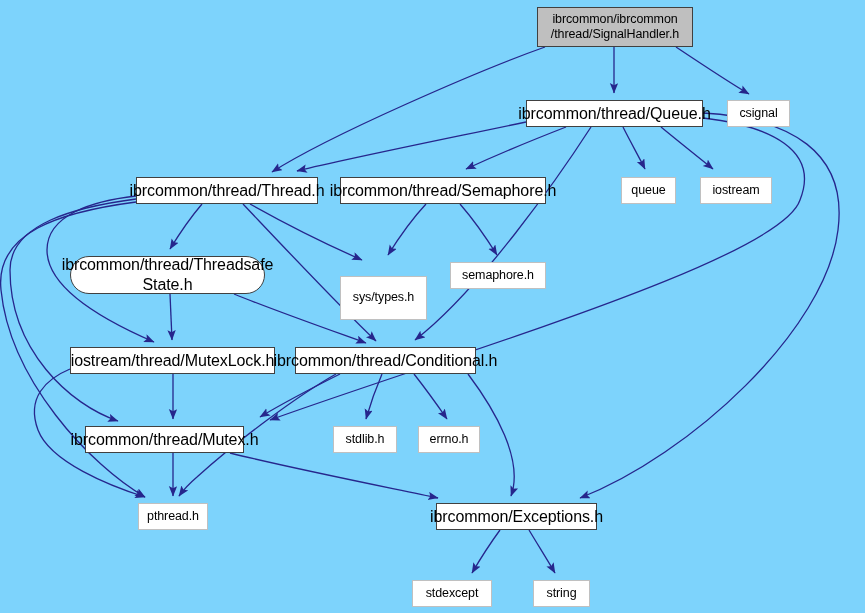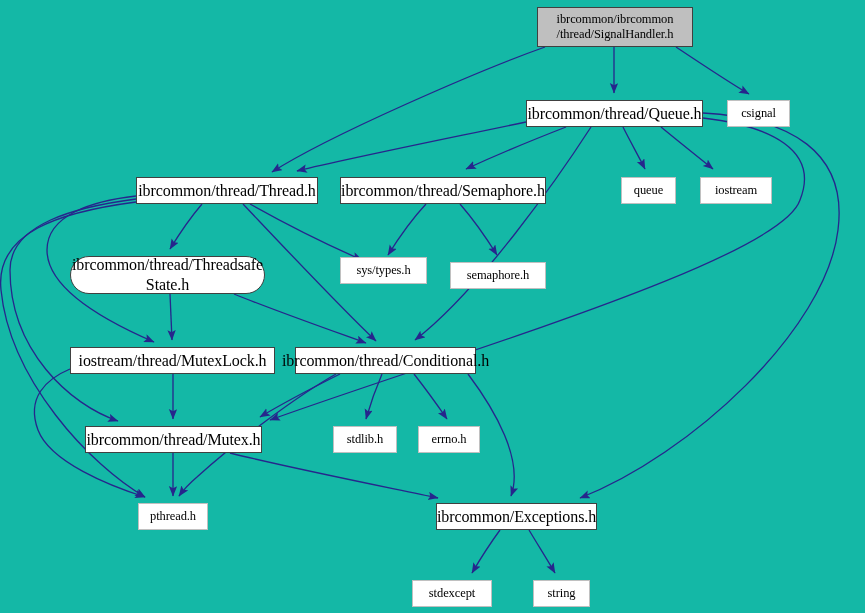--- a/index.html
+++ b/index.html
@@ -4,22 +4,22 @@
 <style>
   html, body {
     margin: 0;
     padding: 0;
     background: #ffffff;
   }
   #graph {
     position: relative;
     width: 865px;
     height: 613px;
-    background: #14b8a6;
-    font-family: Liberation Serif, serif;
+    background: #7dd3fc;
+    font-family: Liberation Sans, sans-serif;
     overflow: hidden;
   }
   #edges {
     position: absolute;
     left: 0;
     top: 0;
     width: 865px;
     height: 613px;
     pointer-events: none;
   }
@@ -98,25 +98,25 @@
       <div class="node root" style="left: 537px; top: 7px; width: 156px; height: 40px;">ibrcommon/ibrcommon
 /thread/SignalHandler.h</div>
       <div class="node hdr" style="left: 526px; top: 100px; width: 177px; height: 27px;">ibrcommon/thread/Queue.h</div>
       <div class="node sys" style="left: 727px; top: 100px; width: 63px; height: 27px;">csignal</div>
       <div class="node hdr" style="left: 136px; top: 177px; width: 182px; height: 27px;">ibrcommon/thread/Thread.h</div>
       <div class="node hdr" style="left: 340px; top: 177px; width: 206px; height: 27px;">ibrcommon/thread/Semaphore.h</div>
       <div class="node sys" style="left: 621px; top: 177px; width: 55px; height: 27px;">queue</div>
       <div class="node sys" style="left: 700px; top: 177px; width: 72px; height: 27px;">iostream</div>
       <div class="node hdr" style="left: 70px; top: 256px; width: 195px; height: 38px; border-radius: 19px;">ibrcommon/thread/Threadsafe
 State.h</div>
-      <div class="node sys" style="left: 340px; top: 257px; width: 87px; height: 27px;">sys/types.h</div>
+      <div class="node sys" style="left: 340px; top: 276px; width: 87px; height: 44px;">sys/types.h</div>
       <div class="node sys" style="left: 450px; top: 262px; width: 96px; height: 27px;">semaphore.h</div>
       <div class="node hdr" style="left: 70px; top: 347px; width: 205px; height: 27px;">iostream/thread/MutexLock.h</div>
       <div class="node hdr" style="left: 295px; top: 347px; width: 181px; height: 27px;">ibrcommon/thread/Conditional.h</div>
-      <div class="node hdr" style="left: 85px; top: 426px; width: 177px; height: 27px;">ibrcommon/thread/Mutex.h</div>
+      <div class="node hdr" style="left: 85px; top: 426px; width: 159px; height: 27px;">ibrcommon/thread/Mutex.h</div>
       <div class="node sys" style="left: 333px; top: 426px; width: 64px; height: 27px;">stdlib.h</div>
       <div class="node sys" style="left: 418px; top: 426px; width: 62px; height: 27px;">errno.h</div>
       <div class="node sys" style="left: 138px; top: 503px; width: 70px; height: 27px;">pthread.h</div>
       <div class="node hdr" style="left: 436px; top: 503px; width: 161px; height: 27px;">ibrcommon/Exceptions.h</div>
       <div class="node sys" style="left: 412px; top: 580px; width: 80px; height: 27px;">stdexcept</div>
       <div class="node sys" style="left: 533px; top: 580px; width: 57px; height: 27px;">string</div>
     </div>
 </div>
 
 </body></html>

